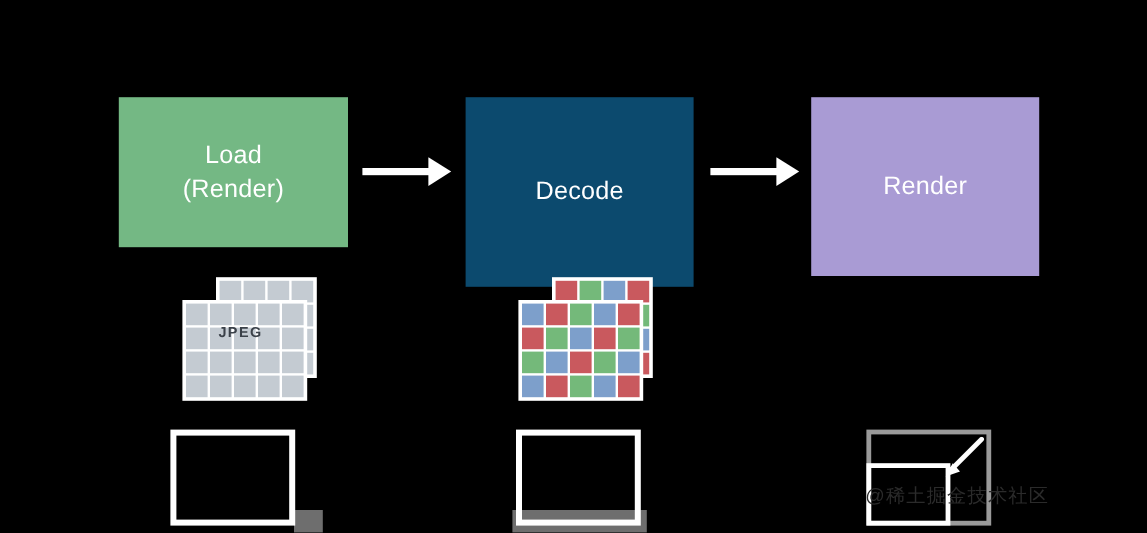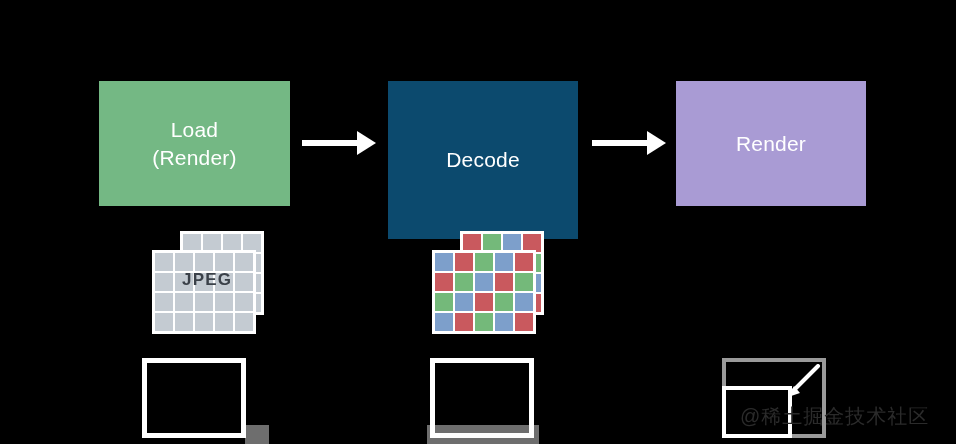--- a/index.html
+++ b/index.html
@@ -29,21 +29,21 @@
     font-size: 21px;
     line-height: 1.33;
     letter-spacing: 0.2px;
     text-align: center;
     font-family: "Liberation Sans", sans-serif;
   }
   .stage-box .l1, .stage-box .l2 { display: block; }
 
   #box-load   { left: 99px;  top: 81px; width: 191px; height: 125px; background: #74b884; }
   #box-decode { left: 388px; top: 81px; width: 190px; height: 158px; background: #0c4a6e; }
-  #box-render { left: 676px; top: 81px; width: 190px; height: 125px; background: #a99bd4; }
+  #box-render { left: 676px; top: 81px; width: 190px; height: 149px; background: #a99bd4; }
 
   
   .arrow {
     position: absolute;
     height: 24px;
   }
   .arrow .shaft {
     position: absolute;
     left: 0;
     top: 9px;
@@ -86,21 +86,21 @@
   }
   #jpeg-front {
     left: 0; top: 19px;
     grid-template-columns: repeat(5, 18px);
     grid-template-rows: repeat(4, 18px);
   }
   #jpeg-label {
     position: absolute;
     left: 30px;
     top: 39px;
-    font-size: 17px;
+    font-size: 12px;
     font-weight: bold;
     letter-spacing: 1.2px;
     color: #3b4149;
     font-family: "Liberation Sans", sans-serif;
   }
 
   
   #rgb-stack { left: 432px; top: 231px; width: 110px; height: 102px; }
   #rgb-back {
     left: 28px; top: 0;
@@ -146,23 +146,23 @@
   .bleed {
     position: absolute;
     background: #6e6e6e;
   }
   #bleed-load   { left: 245px; top: 425px; width: 24px; height: 19px; }
   #bleed-decode { left: 427px; top: 425px; width: 112px; height: 19px; }
 
   
   #watermark {
     position: absolute;
-    left: 740px;
+    left: 721px;
     top: 403px;
-    font-size: 20px;
+    font-size: 16px;
     color: #2b2b2b;
     letter-spacing: 1px;
     white-space: nowrap;
     font-family: "Liberation Sans", sans-serif;
   }
 </style>
 </head>
 <body>
 
 <div id="stage">

